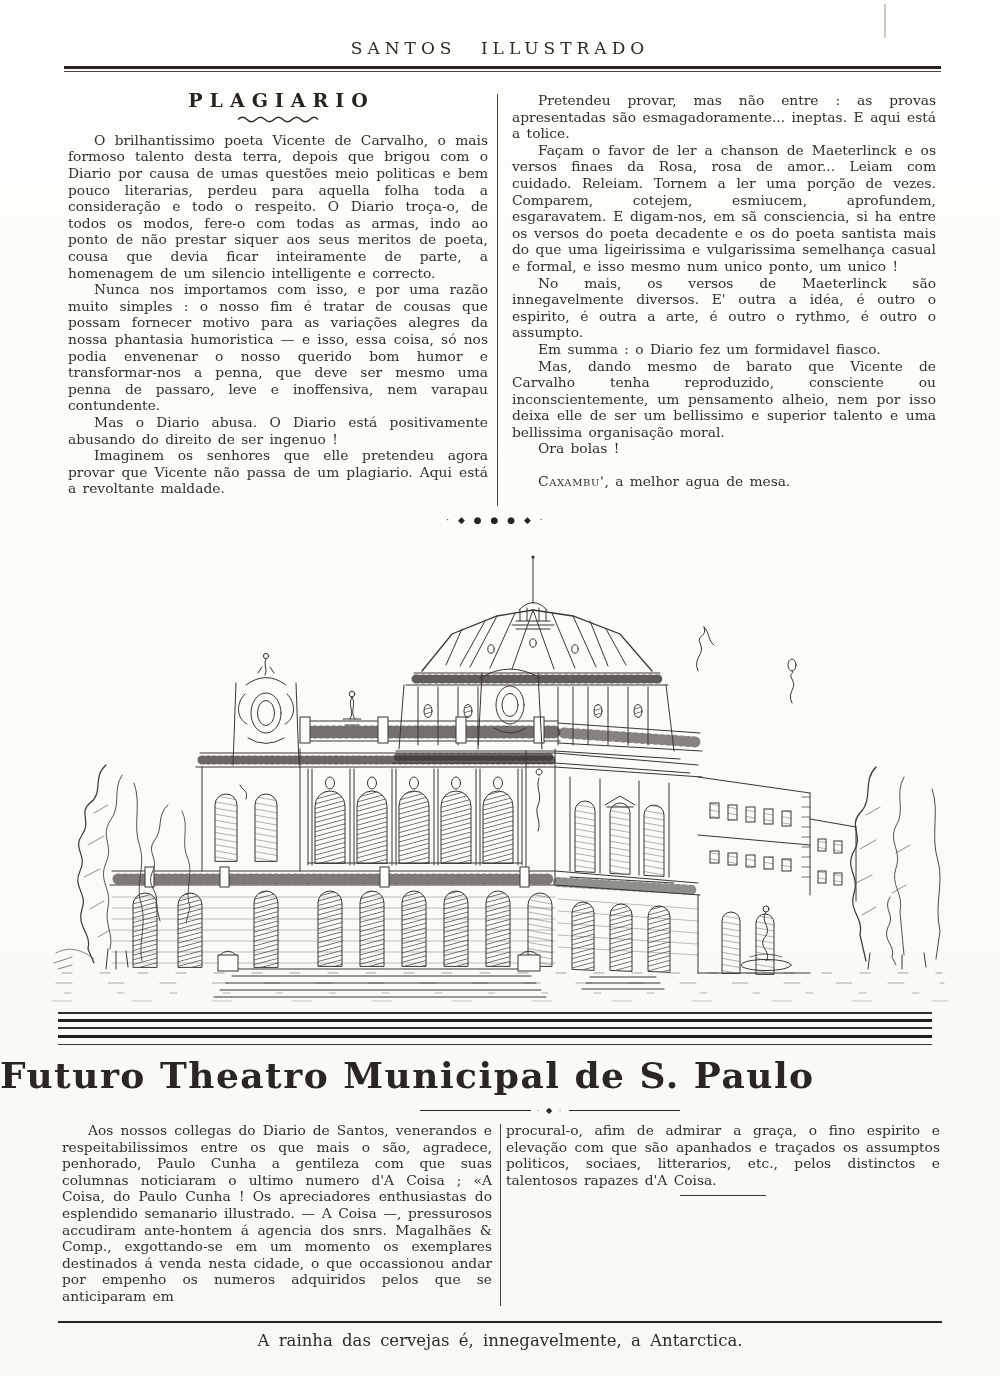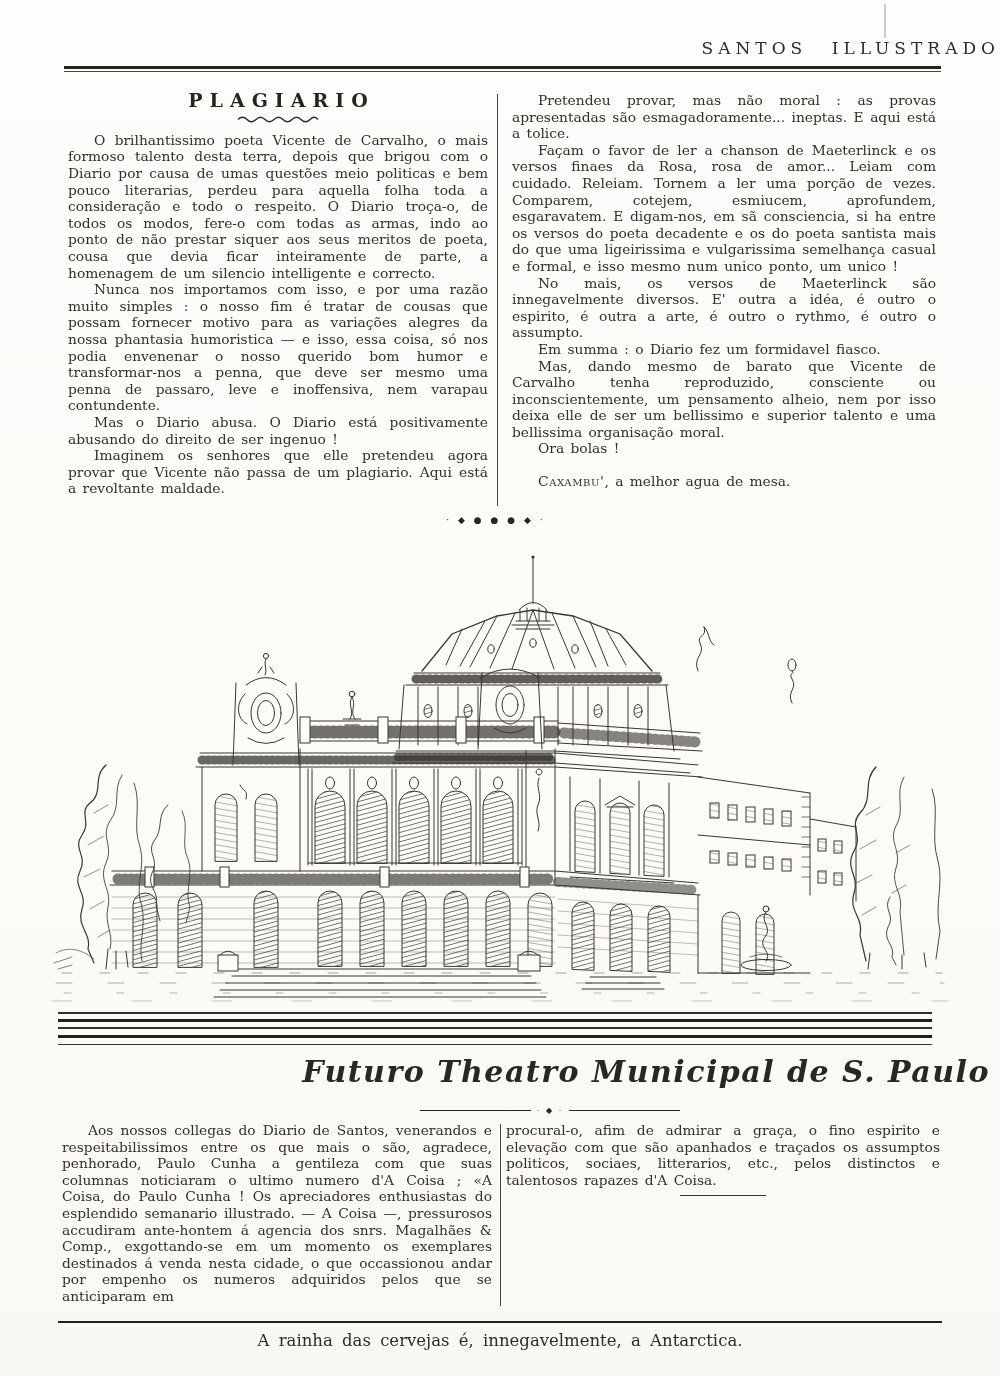--- a/index.html
+++ b/index.html
@@ -3,21 +3,21 @@
 <meta charset="utf-8">
 <style>
   * { margin:0; padding:0; box-sizing:border-box; }
   html,body { background:#e9e8e4; }
   .page {
     position:relative; width:1000px; height:1376px; margin:0 auto;
     background:linear-gradient(180deg,#fdfdfb 0%,#fbfbf8 55%,#f8f8f4 100%);
     font-family:"DejaVu Serif", serif; color:#2e2b26; overflow:hidden;
   }
   .masthead {
-    position:absolute; top:38px; left:0; width:100%; text-align:right;
+    position:absolute; top:38px; left:0; width:100%; text-align:center;
     font-size:17px; letter-spacing:5px; word-spacing:14px; color:#2f2c27;
   }
   .hrule { position:absolute; background:#27221d; }
   #rule-a { left:64px; width:877px; top:66px; height:2.6px; }
   #rule-b { left:64px; width:877px; top:71px; height:1.1px; background:#4d463e; }
   .vrule { position:absolute; width:1.3px; background:#4a443b; }
   #vr-top { left:497px; top:94px; height:412px; }
   #vr-bot { left:500px; top:1124px; height:182px; }
   .col {
     position:absolute; text-align:justify;
@@ -42,22 +42,22 @@
     font-size:9px; letter-spacing:3px; color:#28241f;
   }
   #illustration { position:absolute; left:50px; top:553px; width:900px; height:452px; }
   .base-rule { position:absolute; left:58px; width:874px; }
   #br1 { top:1012px; height:1.6px; background:#332e28; }
   #br2 { top:1019px; height:3px;   background:#241f1a; }
   #br3 { top:1027px; height:1.6px; background:#332e28; }
   #br4 { top:1035px; height:3px;   background:#241f1a; }
   #br5 { top:1044px; height:1.4px; background:#3a342d; }
   .caption {
-    position:absolute; top:1054px; left:0; width:990px; text-align:right;
-    font-size:30px; font-weight:bold; letter-spacing:1.5px; color:#2a2620;font-style:italic;
+    position:absolute; top:1054px; left:0; width:990px; text-align:left;
+    font-size:36px; font-weight:bold; letter-spacing:1.5px; color:#2a2620;
   }
   #caption-orn {
     position:absolute; top:1106px; left:420px; width:260px;
     display:flex; align-items:center; justify-content:center; gap:6px;
   }
   #caption-orn .cline { flex:1; height:1.6px; background:#2c2721; }
   #caption-orn .cdots { font-size:8px; letter-spacing:2px; color:#2c2721; }
   .mini-rule { width:86px; border-top:1.3px solid #3b352e; margin:7px auto 7px auto; }
   #footer-rule { left:58px; width:884px; top:1321px; height:2.4px; }
   #banner {
@@ -84,21 +84,21 @@
     <svg class="squiggle" width="84" height="9" viewBox="0 0 84 9">
       <path d="M2 5.5 Q6.5 1 11 5.5 T 20 5.5 T 29 5.5 T 38 5.5 T 47 5.5 T 56 5.5 T 65 5.5 T 74 5.5 T 82 5.5" stroke="#2e2a24" stroke-width="1.4" fill="none"></path>
     </svg>
     <p class="par"><span>O brilhantissimo poeta Vicente de Carvalho, o mais formoso talento desta terra, depois que brigou com o </span><span class="it">Diario</span><span> por causa de umas questões meio politicas e bem pouco literarias, perdeu para aquella folha toda a consideração e todo o respeito. O </span><span class="it">Diario</span><span> troça-o, de todos os modos, fere-o com todas as armas, indo ao ponto de não prestar siquer aos seus meritos de poeta, cousa que devia ficar inteiramente de parte, a homenagem de um silencio intelligente e correcto.</span></p>
     <p class="par"><span>Nunca nos importamos com isso, e por uma razão muito simples : o nosso fim é tratar de cousas que possam fornecer motivo para as variações alegres da nossa phantasia humoristica — e </span><span class="it">isso,</span><span> essa coisa, só nos podia envenenar o nosso querido bom humor e transformar-nos a penna, que deve ser mesmo uma penna de passaro, leve e inoffensiva, nem varapau contundente.</span></p>
     <p class="par"><span>Mas o </span><span class="it">Diario</span><span> abusa. O </span><span class="it">Diario</span><span> está positivamente abusando do direito de ser ingenuo !</span></p>
     <p class="par"><span>Imaginem os senhores que elle pretendeu agora provar que Vicente não passa de um plagiario. Aqui está a revoltante maldade.</span></p>
   </div>
 
   <div class="col" id="top-right">
-    <p class="par"><span>Pretendeu provar, mas não moral : as provas apresentadas são esmagadoramente... ineptas. E aqui está a tolice.</span></p>
+    <p class="par"><span>Pretendeu provar, mas não entre : as provas apresentadas são esmagadoramente... ineptas. E aqui está a tolice.</span></p>
     <p class="par"><span>Façam o favor de ler a </span><span class="it">chanson</span><span> de Maeterlinck e os versos finaes da </span><span class="it">Rosa, rosa de amor...</span><span> Leiam com cuidado. Releiam. Tornem a ler uma porção de vezes. Comparem, cotejem, esmiucem, aprofundem, esgaravatem. E digam-nos, em sã consciencia, si ha entre os versos do poeta decadente e os do poeta santista mais do que uma ligeirissima e vulgarissima semelhança casual e formal, e isso mesmo num unico ponto, um unico !</span></p>
     <p class="par"><span>No mais, os versos de Maeterlinck são innegavelmente diversos. E' outra a idéa, é outro o espirito, é outra a arte, é outro o rythmo, é outro o assumpto.</span></p>
     <p class="par"><span>Em summa : o </span><span class="it">Diario</span><span> fez um formidavel fiasco.</span></p>
     <p class="par"><span>Mas, dando mesmo de barato que Vicente de Carvalho tenha reproduzido, consciente ou inconscientemente, um pensamento alheio, nem por isso deixa elle de ser um bellissimo e superior talento e uma bellissima organisação moral.</span></p>
     <p class="par"><span>Ora bolas !</span></p>
     <p class="ad-line"><span class="sc">Caxambu'</span><span>, a melhor agua de mesa.</span></p>
   </div>
 
   <div class="ornament">· ◆ ● ● ● ◆ ·</div>
 

